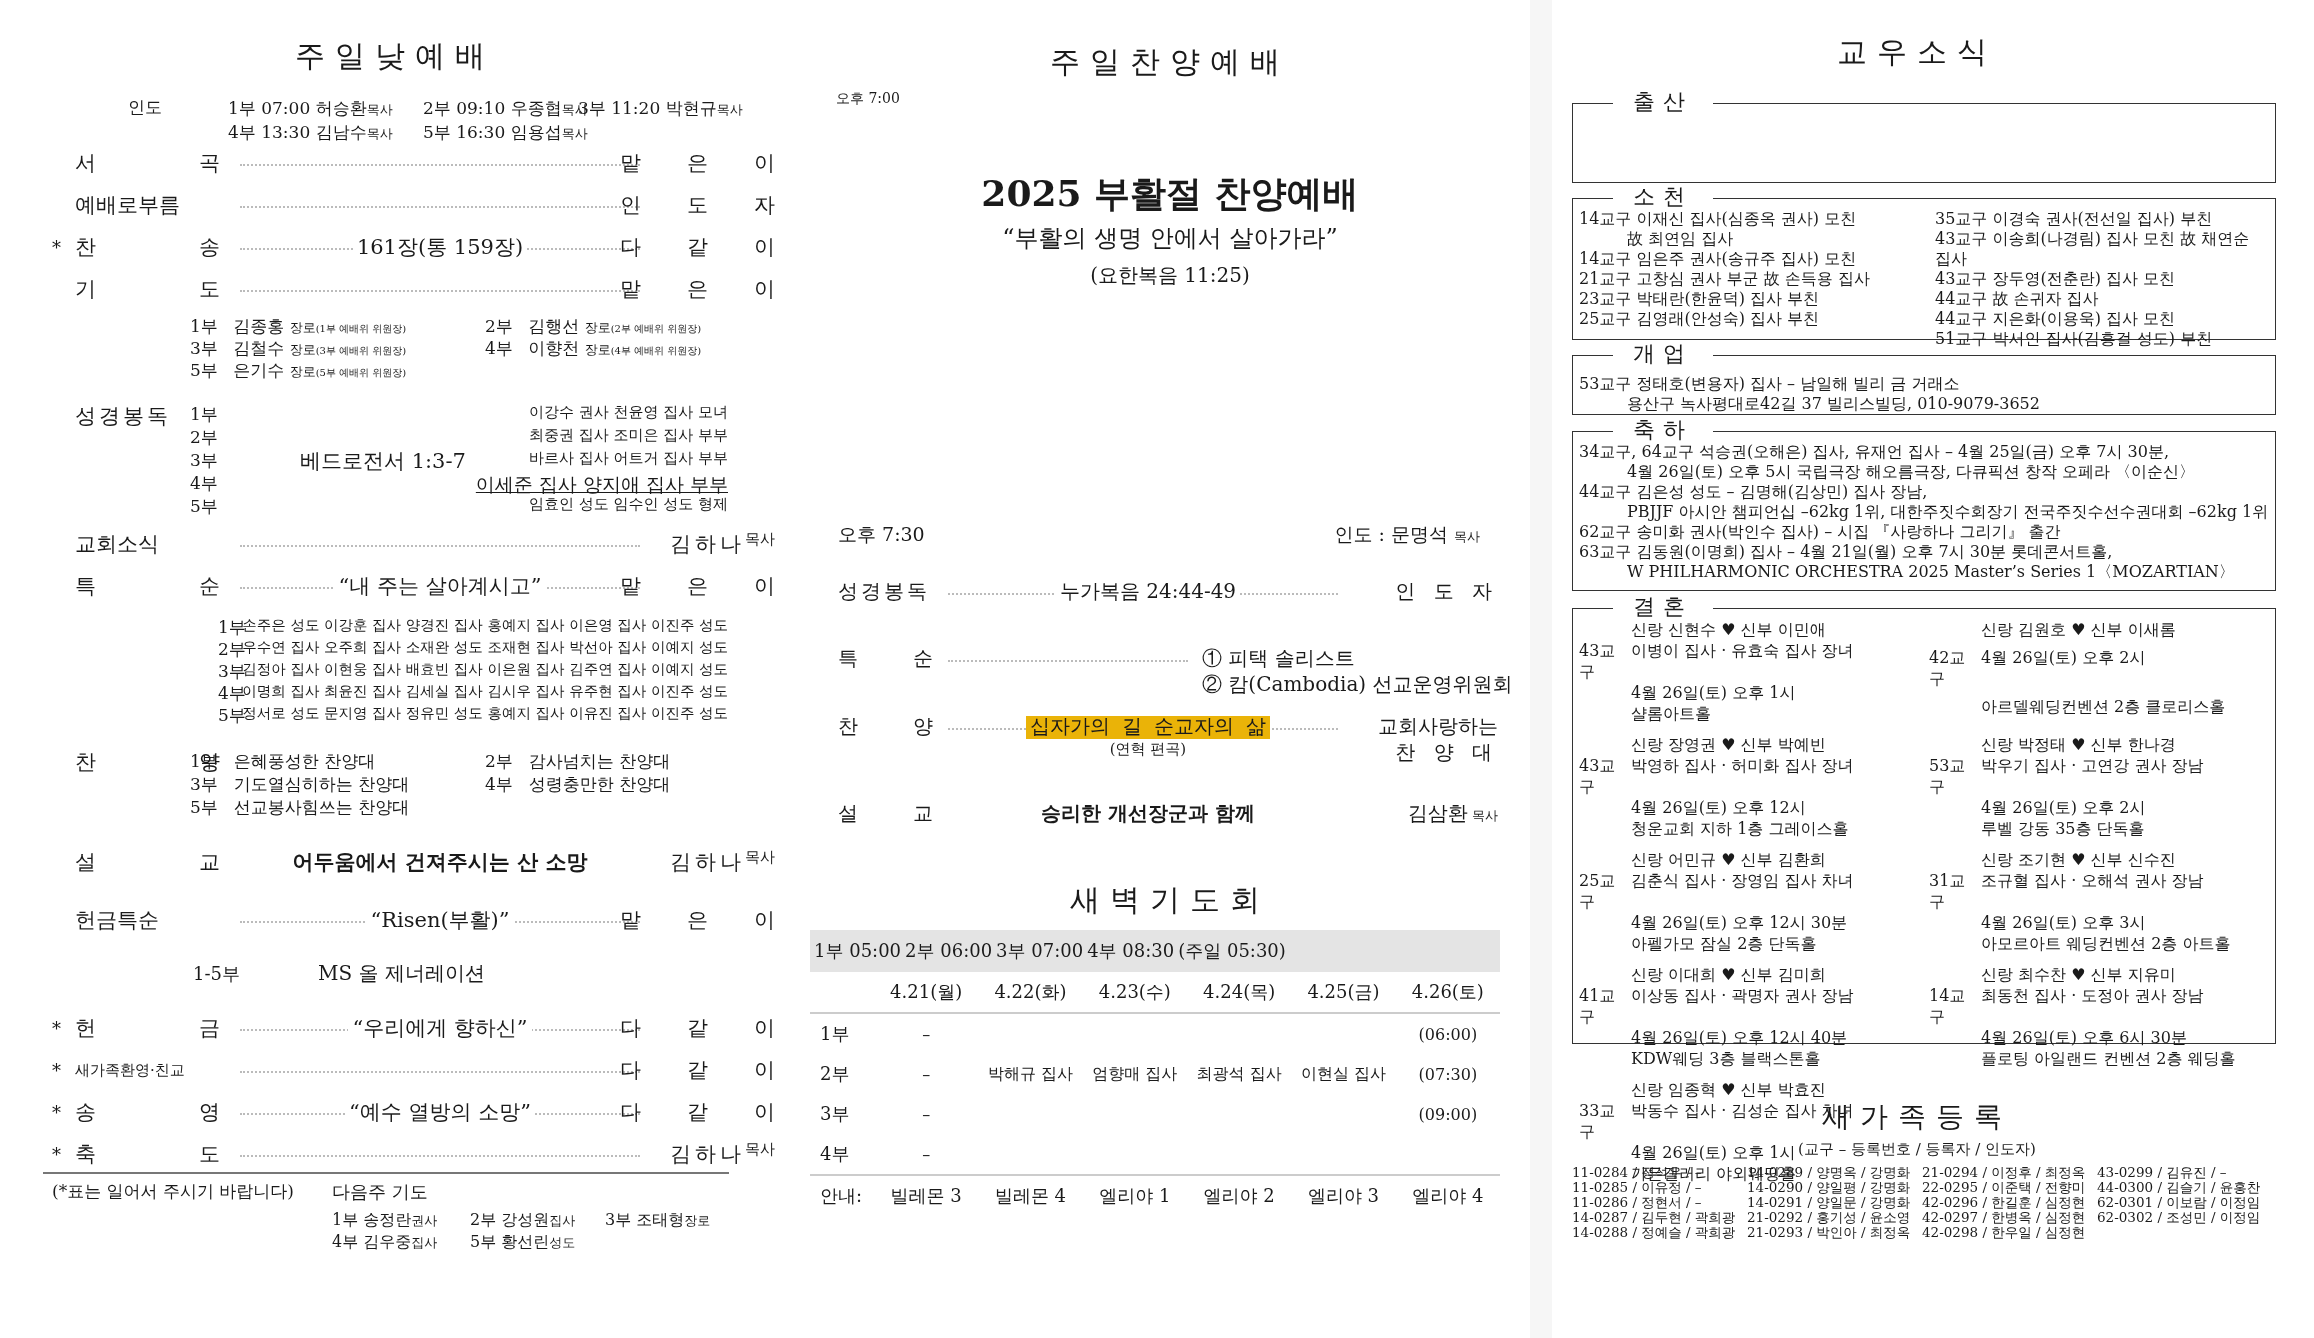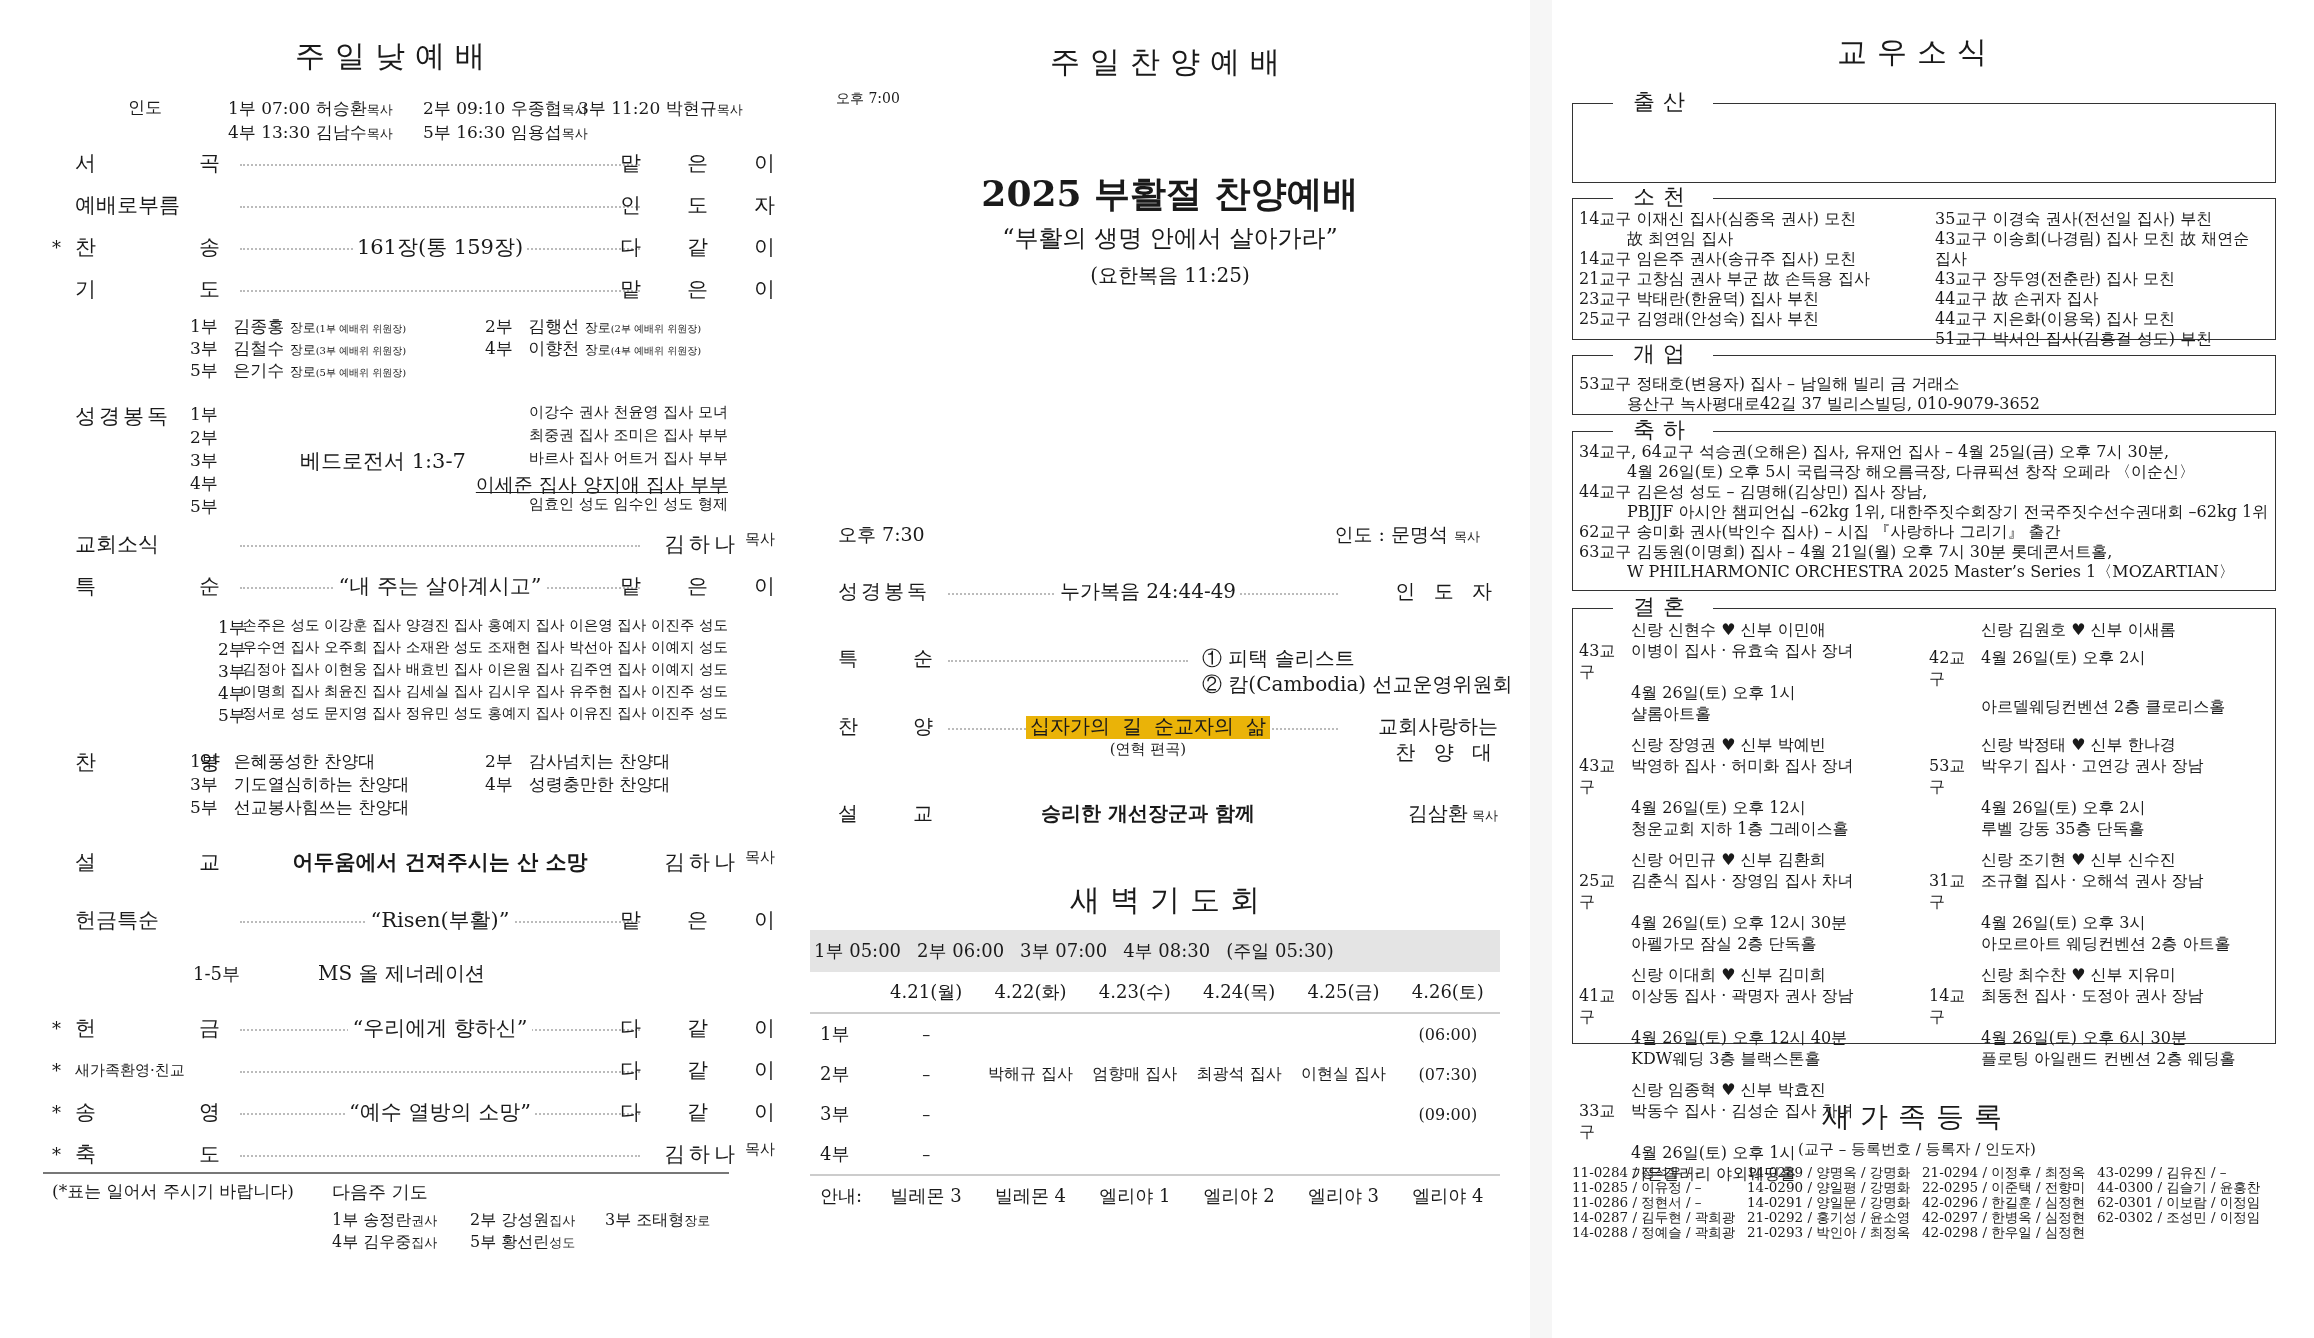--- a/index.html
+++ b/index.html
@@ -17,33 +17,33 @@
   .tiny { font-size: 10px; }
 
   
   .order-row { position: absolute; left: 50px; width: 680px; height: 32px; display: flex; align-items: center; font-size: 21px; }
   .order-row .star { position: absolute; left: 2px; font-size: 18px; }
   .order-row .label { position: absolute; left: 25px; width: 145px; display: flex; justify-content: space-between; }
   .order-row .dots { position: absolute; left: 190px; width: 400px; border-bottom: 2px dotted #bbb; top: 17px; }
   .order-row .mid { position: absolute; left: 190px; width: 400px; text-align: center; background: transparent; }
   .order-row .mid span { background: #fff; padding: 0 4px; }
   .order-row .right { position: absolute; left: 570px; width: 155px; display: flex; justify-content: space-between; }
-  .order-row .right.tight { justify-content: flex-end; gap: 6px; }
+  .order-row .right.tight { justify-content: flex-end; }
 
   .sub-line { position: absolute; font-size: 17px; white-space: nowrap; }
   .hr-left { position: absolute; left: 43px; width: 686px; top: 1172px; height: 2px; background: #777; }
 
   
   .wed-row { position: absolute; left: 38px; width: 660px; font-size: 20px; height: 30px; }
   .wed-row .label { position: absolute; left: 0; width: 95px; display: flex; justify-content: space-between; }
   .wed-row .dots { position: absolute; left: 110px; width: 390px; border-bottom: 2px dotted #bbb; top: 15px; }
   .wed-row .right { position: absolute; right: 0; text-align: right; }
 
   .dawn-table { position: absolute; left: 10px; width: 690px; top: 930px; font-size: 18px; }
-  .dawn-head { background: #e4e4e4; height: 42px; display: flex; align-items: center; padding-left: 4px; gap: 16px; }
+  .dawn-head { background: #e4e4e4; height: 42px; display: flex; align-items: center; padding-left: 4px; gap: 4px; }
   .dawn-grid { display: grid; grid-template-columns: 64px repeat(6, 1fr); }
   .dawn-grid div { height: 40px; display: flex; align-items: center; justify-content: center; white-space: nowrap; }
   .dawn-grid .rl { justify-content: flex-start; padding-left: 10px; }
   .dawn-sep { height: 2px; background: #ccc; }
 
   
   .news-box { position: absolute; left: 12px; width: 704px; border: 1.5px solid #333; font-size: 16px; line-height: 20px; padding: 6px 6px 6px 6px; }
   .news-box .box-title { position: absolute; top: -15px; left: 40px; background: #fff; padding: 0 20px; font-size: 22px; letter-spacing: 8px; line-height: 26px; }
   .two-col { display: grid; grid-template-columns: 356px 1fr; }
   .indent { padding-left: 48px; }

